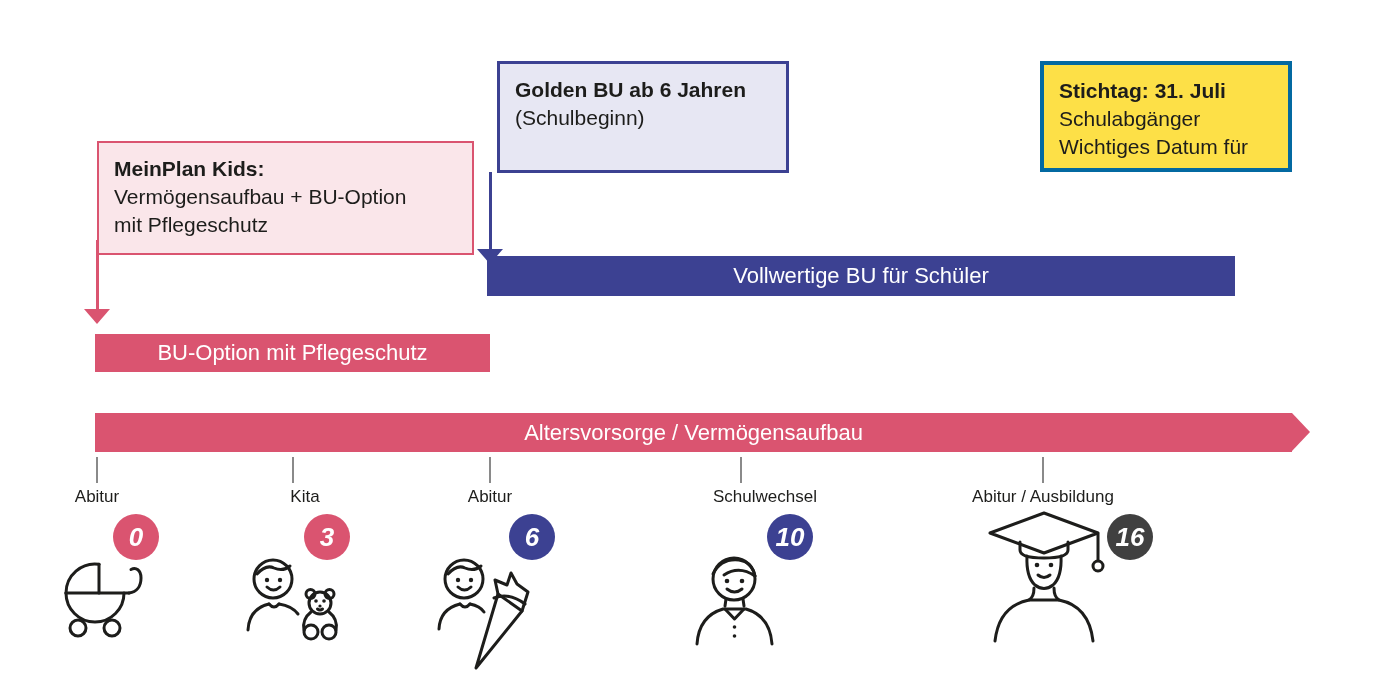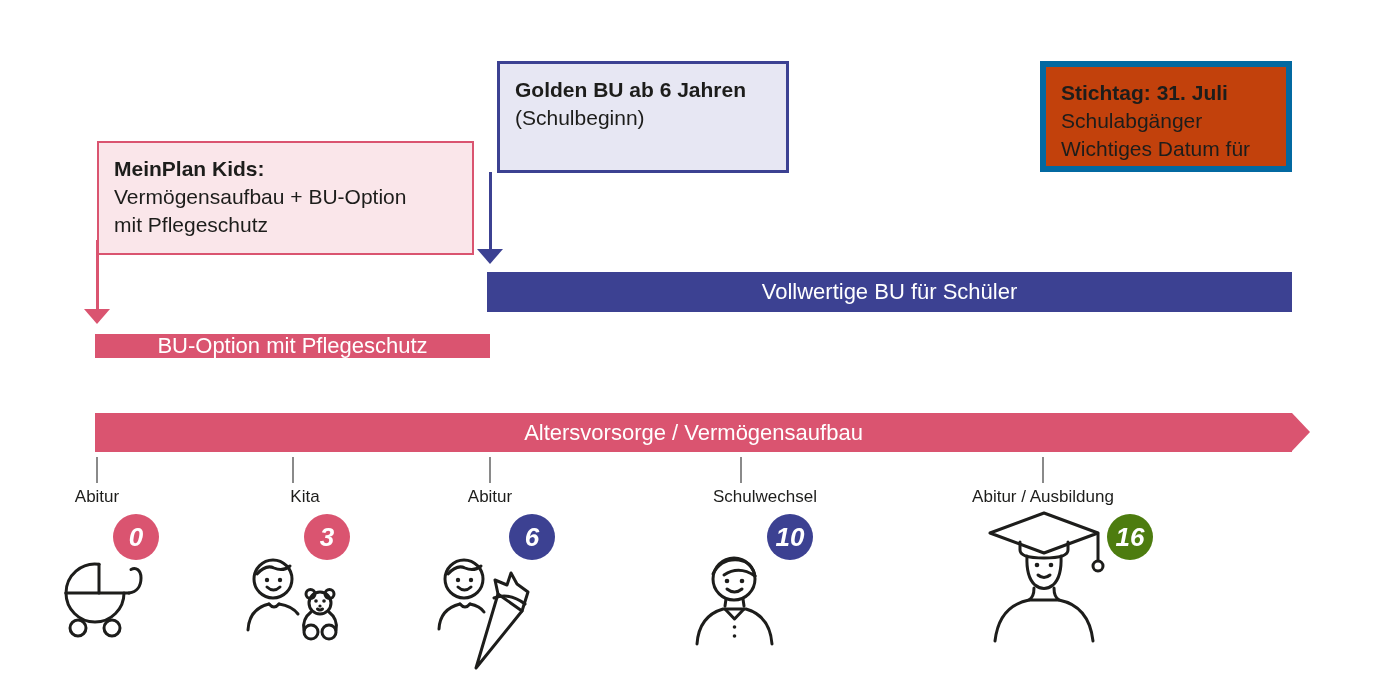--- a/index.html
+++ b/index.html
@@ -5,21 +5,21 @@
   * { margin:0; padding:0; box-sizing:border-box; }
   html,body { background:#ffffff; }
   body { font-family:"Liberation Sans", sans-serif; color:#1d1d1b; }
   .canvas { position:relative; width:1375px; height:700px; background:#ffffff; overflow:hidden; }
 
   
   .box { position:absolute; padding:12px 15px; font-size:21px; line-height:28px; }
   .box .box-title { font-weight:bold; }
   .box.pinkbox { background:#fae6ea; border:2px solid #da5470; }
   .box.bluebox { background:#e7e7f3; border:3px solid #3c4192; }
-  .box.tealbox { background:#c2410c; border:6px solid #0369a1; }
+  .box.tealbox { background:#fde047; border:4px solid #0369a1; }
 
   
   .vline { position:absolute; width:3px; }
   .vline.pink { background:#da5470; }
   .vline.blue { background:#3c4192; }
   .vhead { position:absolute; width:0; height:0;
            border-left:13px solid transparent; border-right:13px solid transparent; }
   .vhead.pink { border-top:15px solid #da5470; }
   .vhead.blue { border-top:15px solid #3c4192; }
 
@@ -35,21 +35,21 @@
   
   .tick { position:absolute; width:2px; height:26px; background:#8a8a8a; }
   .mlabel { position:absolute; transform:translateX(-50%); font-size:17px; white-space:nowrap; }
 
   
   .badge { position:absolute; width:46px; height:46px; border-radius:50%;
            display:flex; align-items:center; justify-content:center;
            color:#ffffff; font-size:26px; font-weight:bold; font-style:italic; }
   .badge.pink { background:#da5470; }
   .badge.blue { background:#3c4192; }
-  .badge.teal { background:#4d7c0f; }
+  .badge.teal { background:#404040; }
 
   
   .icon { position:absolute; }
   .icon svg { display:block; }
   .icon path, .icon circle { fill:none; stroke:#1d1d1b; stroke-width:3;
                              stroke-linecap:round; stroke-linejoin:round; }
   .icon .dot { fill:#1d1d1b; stroke:none; }
 </style>
 </head>
 <body>
@@ -72,25 +72,25 @@
     <div>Schulabgänger</div>
     <div>Wichtiges Datum für</div>
   </div>
 
   <div class="vline pink" style="left:96px; top:240px; height:70px;"></div>
   <div class="vhead pink" style="left:84px; top:309px;"></div>
 
   <div class="vline blue" style="left:489px; top:172px; height:78px;"></div>
   <div class="vhead blue" style="left:477px; top:249px;"></div>
 
-  <div class="bar blue" style="left:487px; top:272px; width:805px; height:40px;">
+  <div class="bar blue" style="left:487px; top:256px; width:748px; height:40px;">
     <span>Vollwertige BU für Schüler</span>
   </div>
 
-  <div class="bar pink" style="left:95px; top:334px; width:395px; height:24px;">
+  <div class="bar pink" style="left:95px; top:334px; width:395px; height:38px;">
     <span>BU-Option mit Pflegeschutz</span>
   </div>
 
   <div class="bar pink" style="left:95px; top:413px; width:1197px; height:39px;">
     <span>Altersvorsorge / Vermögensaufbau</span>
   </div>
   <div class="bar-tip" style="left:1292px; top:413px;"></div>
 
   <div class="tick" style="left:96px;  top:457px;"></div>
   <div class="tick" style="left:292px; top:457px;"></div>

